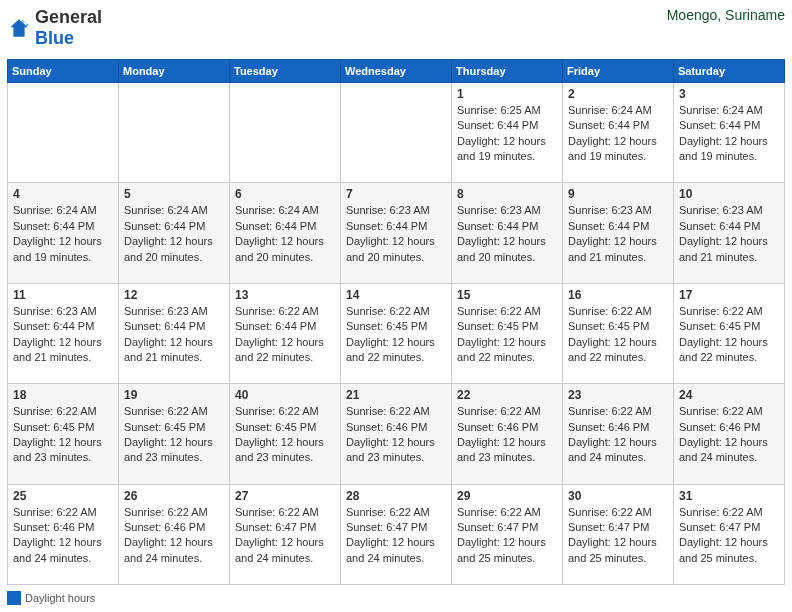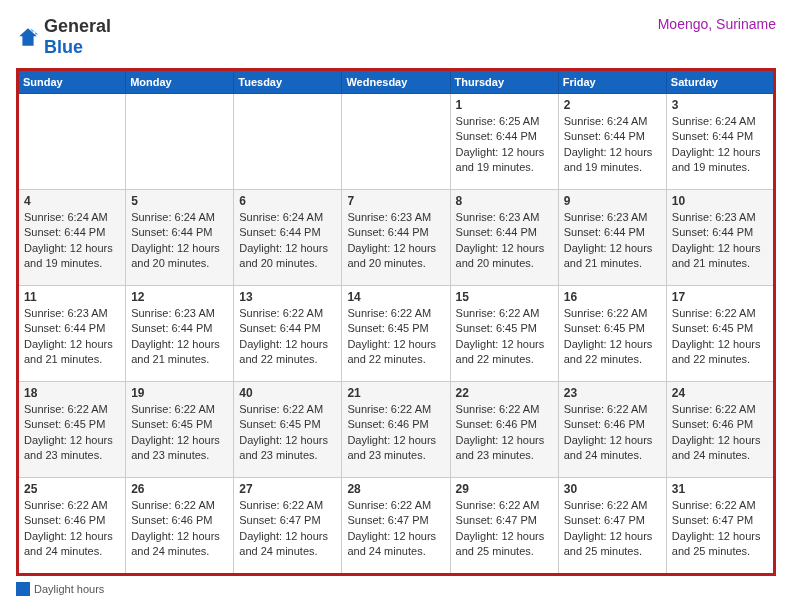--- a/index.html
+++ b/index.html
@@ -6,21 +6,21 @@
     body {
       width: 792px;
       height: 612px;
       font-family: Arial, sans-serif;
       background: #fff;
       overflow: hidden;
     }
     .page {
       width: 792px;
       height: 612px;
-      padding: 16px;
+      padding: 7px;
       display: flex;
       flex-direction: column;
     }
     .header {
       display: flex;
       justify-content: space-between;
       align-items: flex-start;
       margin-bottom: 10px;
     }
     .logo {
@@ -47,25 +47,25 @@
       text-align: right;
     }
     .month-title {
       font-size: 36px;
       font-weight: bold;
       color: #333;
       line-height: 1.1;
     }
     .location {
       font-size: 14px;
-      color: #a21caf;
+      color: #14532d;
     }
     .calendar {
       flex: 1;
-      border: 3px solid #b91c1c;
+      border: 1px solid #b91c1c;
       border-collapse: collapse;
       width: 100%;
       table-layout: fixed;
     }
     .calendar th {
       background: #1565c0;
       color: #fff;
       font-size: 11px;
       font-weight: bold;
       padding: 5px 4px;

